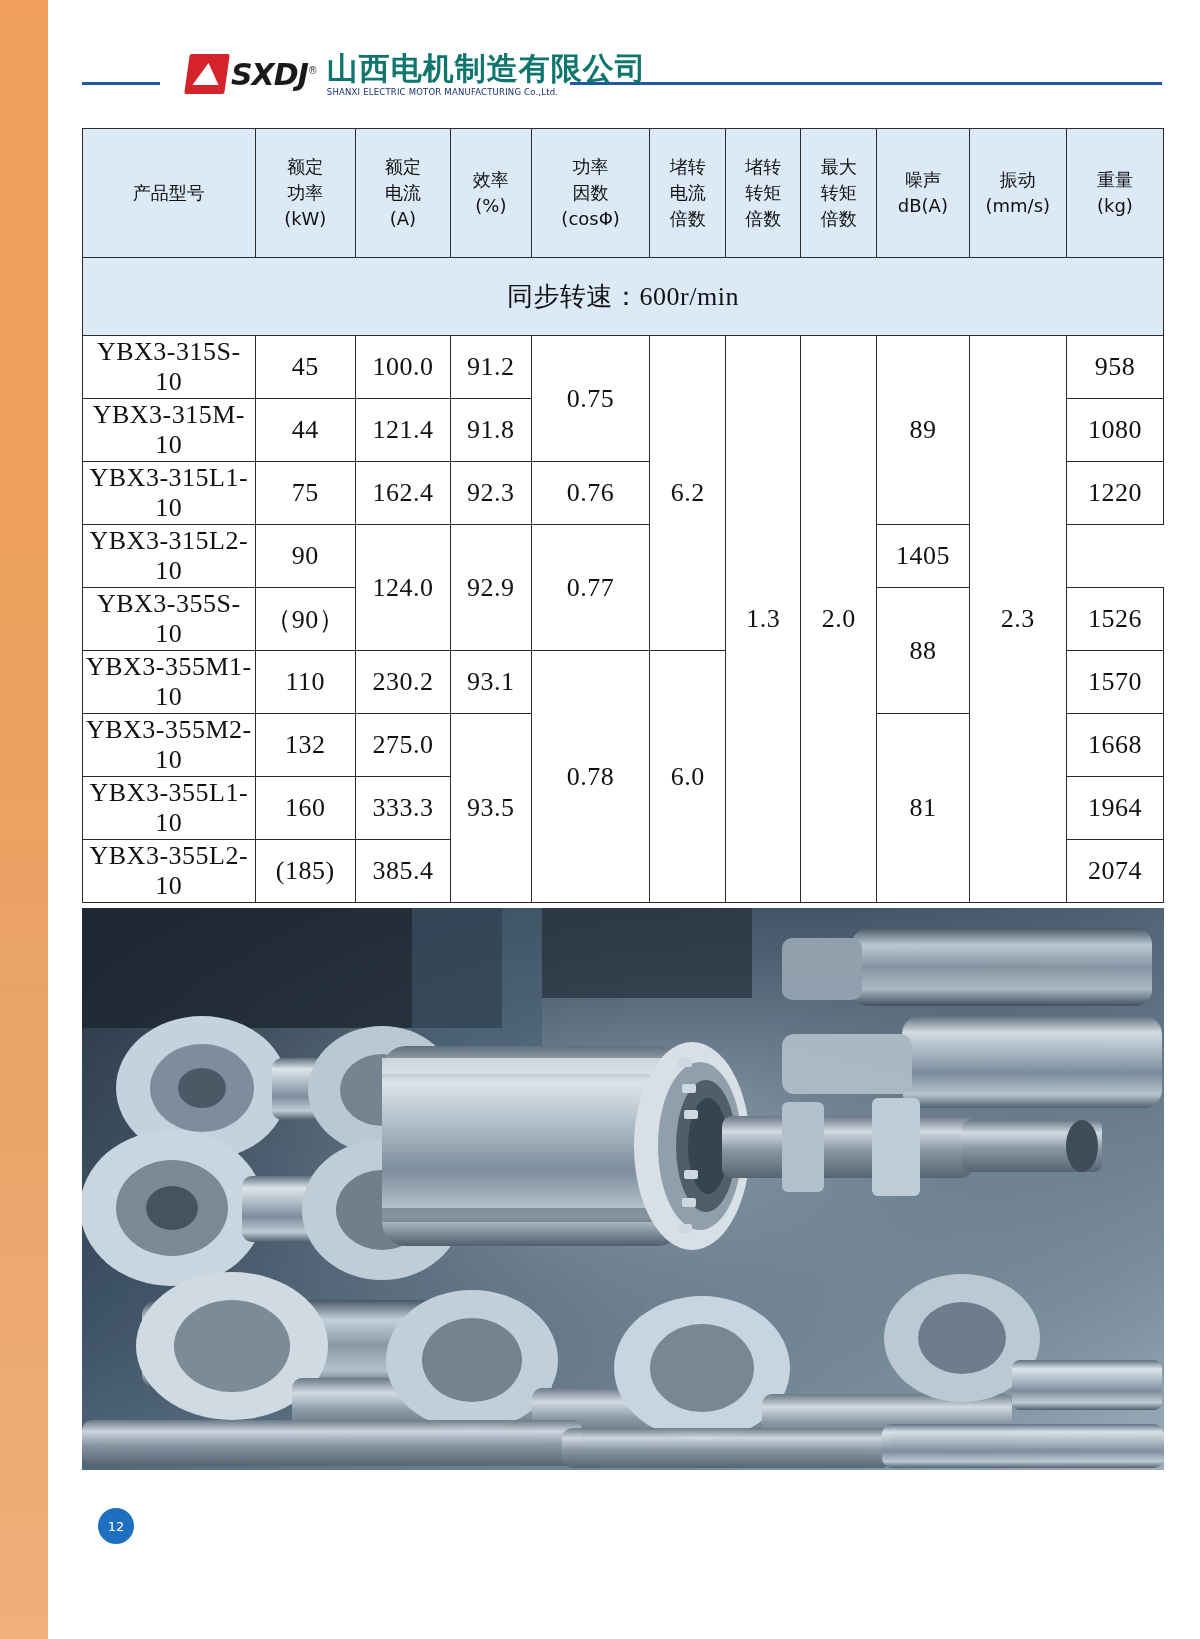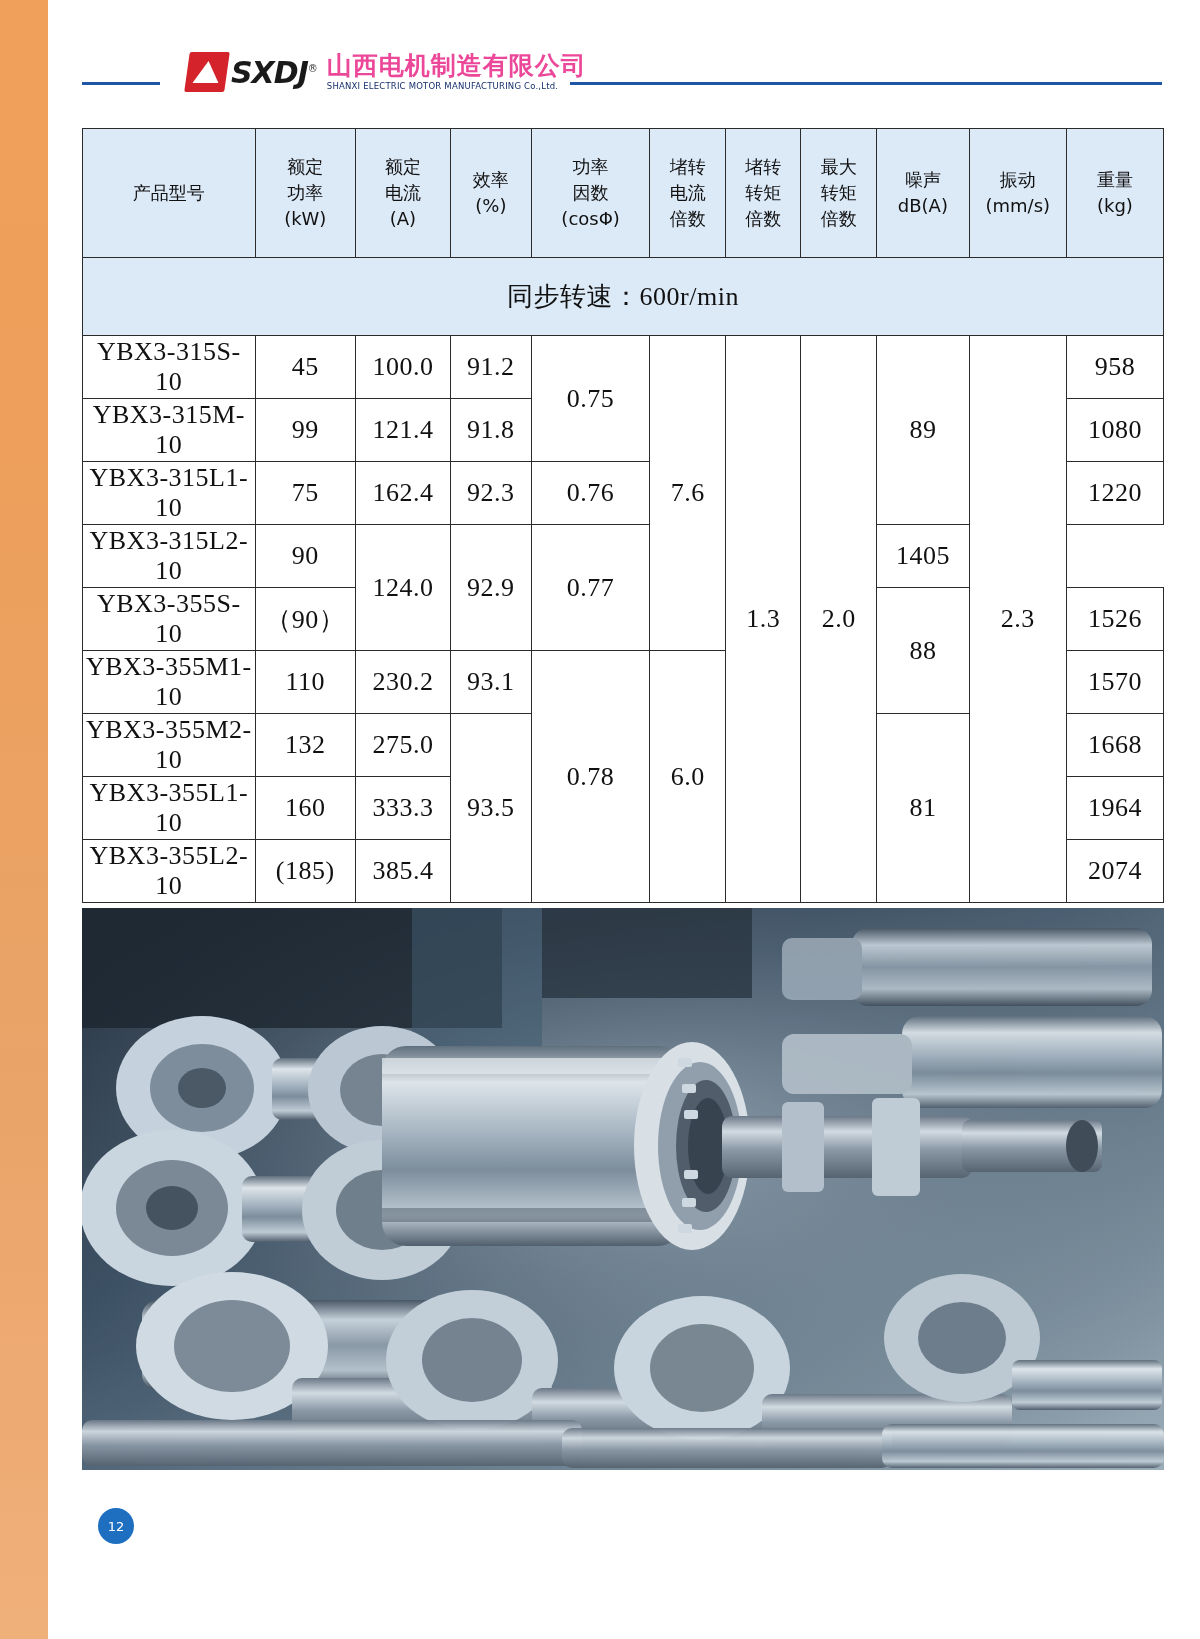--- a/index.html
+++ b/index.html
@@ -91,22 +91,22 @@
   }
   .company-block {
     display: flex;
     flex-direction: column;
     justify-content: center;
     line-height: 1.05;
   }
   .company-cn {
     font-family: "DejaVu Sans", sans-serif;
     font-weight: bold;
-    font-size: 25px;
-    color: #ec4899;
+    font-size: 31px;
+    color: #0f766e;
     letter-spacing: 1px;
   }
   .company-en {
     font-family: "DejaVu Sans", sans-serif;
     font-size: 8.5px;
     color: #17306b;
     letter-spacing: 0.2px;
     margin-top: 3px;
   }
 
@@ -279,31 +279,31 @@
         <tr class="sync-row">
           <td colspan="11">同步转速：600r/min</td>
         </tr>
 
         <tr>
           <td class="model">YBX3-315S-10</td>
           <td>45</td>
           <td>100.0</td>
           <td>91.2</td>
           <td rowspan="2">0.75</td>
-          <td rowspan="5">7.6</td>
+          <td rowspan="5">6.2</td>
           <td rowspan="9">1.3</td>
           <td rowspan="9">2.0</td>
           <td rowspan="3">89</td>
           <td rowspan="9">2.3</td>
           <td>958</td>
         </tr>
 
         <tr>
           <td class="model">YBX3-315M-10</td>
-          <td>99</td>
+          <td>44</td>
           <td>121.4</td>
           <td>91.8</td>
           <td>1080</td>
         </tr>
 
         <tr>
           <td class="model">YBX3-315L1-10</td>
           <td>75</td>
           <td>162.4</td>
           <td>92.3</td>

